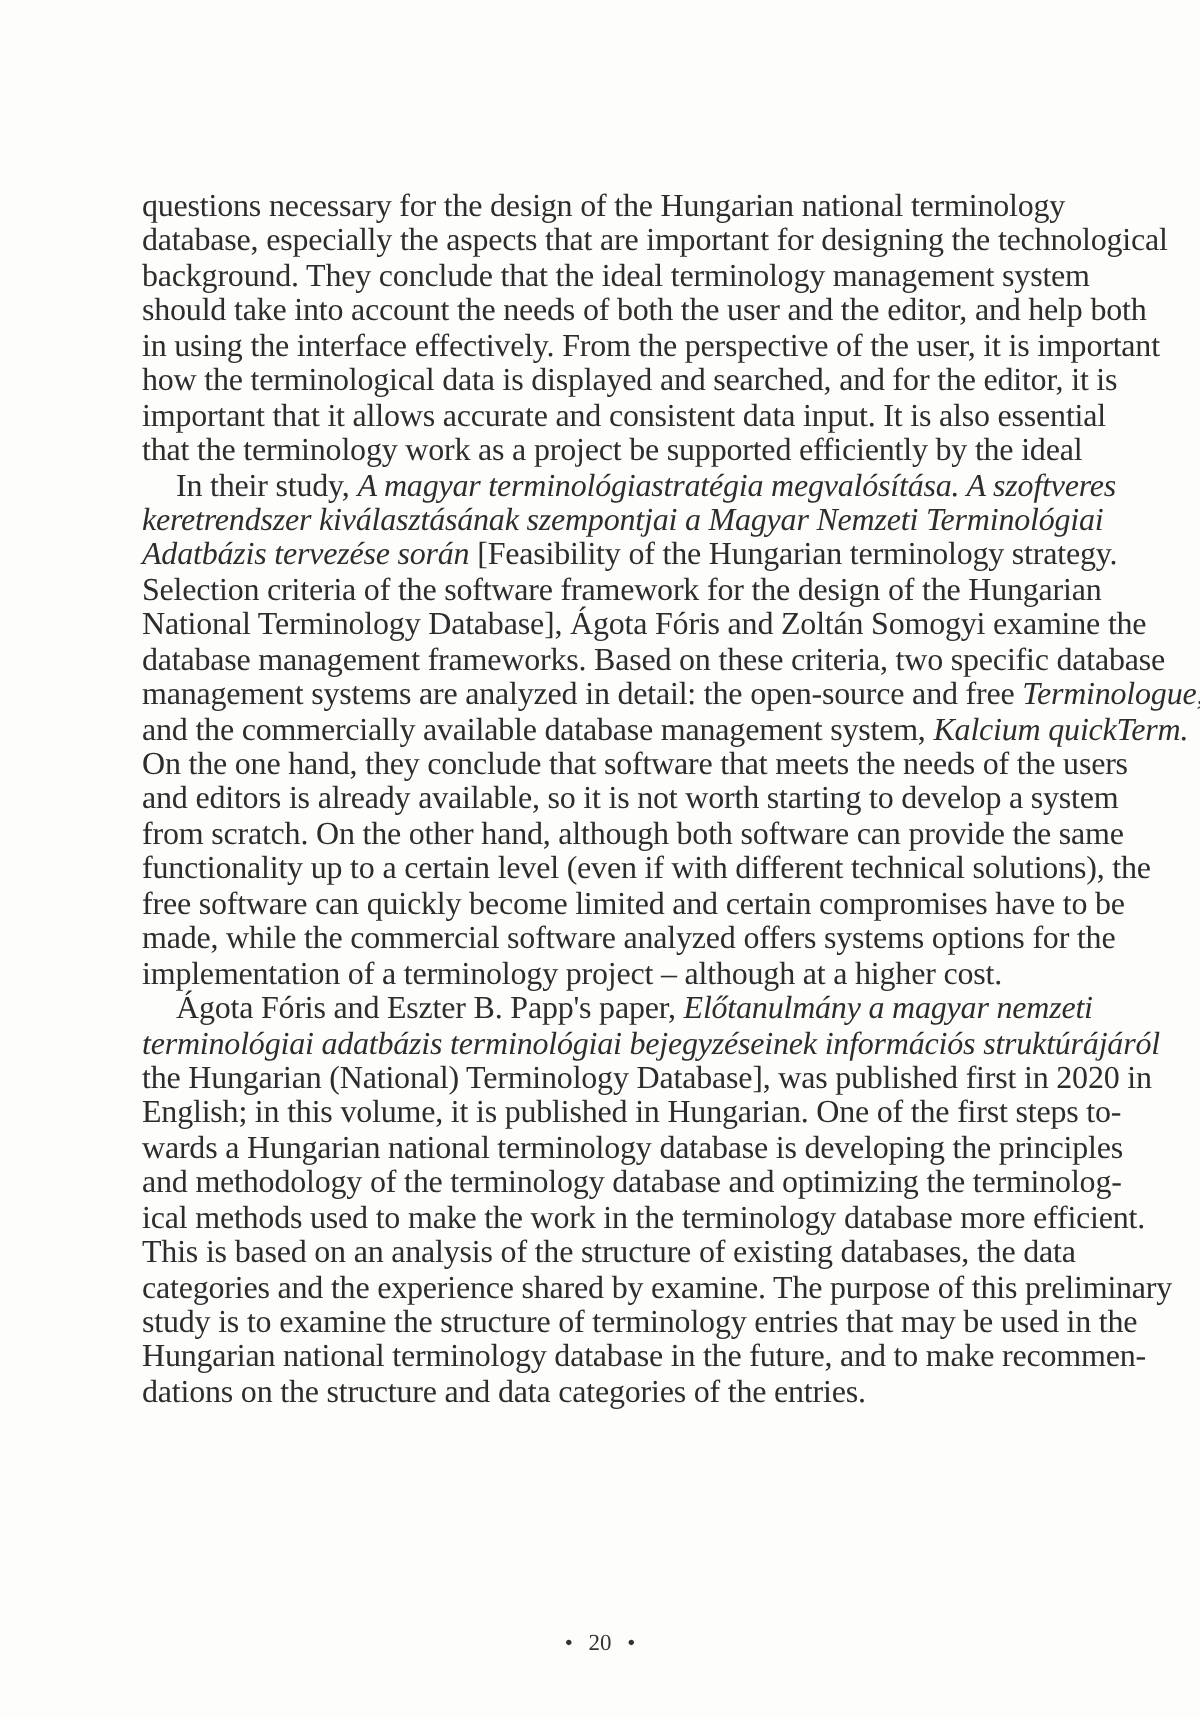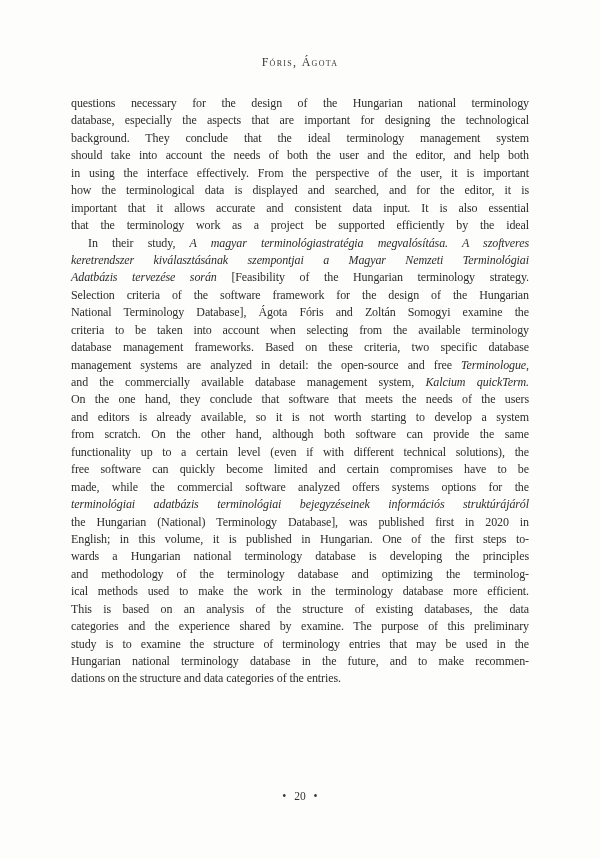--- a/index.html
+++ b/index.html
@@ -26,21 +26,21 @@
     font-variant: small-caps;
     font-size: 12px;
     letter-spacing: 1.3px;
     color: #383838;
   }
   .body-text {
     position: absolute;
     top: 95px;
     left: 71px;
     width: 458px;
-    font-size: 12px;
+    font-size: 16px;
     letter-spacing: -0.1px;
   }
   .line {
     line-height: 17.45px;
     height: 17.45px;
     text-align: justify;
     text-align-last: justify;
     white-space: nowrap;
     overflow: visible;
   }
@@ -48,59 +48,59 @@
     text-align-last: left;
   }
   .line.indent {
     text-indent: 17px;
   }
   .it {
     font-style: italic;
   }
   .footer {
     position: absolute;
-    top: 790px;
+    top: 816px;
     left: 0;
     width: 100%;
     text-align: center;
     font-size: 11.5px;
     word-spacing: 5px;
     color: #333333;
   }
 </style>
 </head>
 <body>
 
 <div class="page">
-  <div class="running-head">Fóris, Ágota</div>
 
   <div class="body-text">
       <div class="line"><span>questions necessary for the design of the Hungarian national terminology</span></div>
       <div class="line"><span>database, especially the aspects that are important for designing the technological</span></div>
       <div class="line"><span>background. They conclude that the ideal terminology management system</span></div>
       <div class="line"><span>should take into account the needs of both the user and the editor, and help both</span></div>
       <div class="line"><span>in using the interface effectively. From the perspective of the user, it is important</span></div>
       <div class="line"><span>how the terminological data is displayed and searched, and for the editor, it is</span></div>
       <div class="line"><span>important that it allows accurate and consistent data input. It is also essential</span></div>
       <div class="line"><span>that the terminology work as a project be supported efficiently by the ideal</span></div>
       <div class="line indent"><span>In their study, </span><span class="it">A magyar terminológiastratégia megvalósítása. A szoftveres</span></div>
       <div class="line"><span class="it">keretrendszer kiválasztásának szempontjai a Magyar Nemzeti Terminológiai</span></div>
       <div class="line"><span class="it">Adatbázis tervezése során</span><span> [Feasibility of the Hungarian terminology strategy.</span></div>
       <div class="line"><span>Selection criteria of the software framework for the design of the Hungarian</span></div>
       <div class="line"><span>National Terminology Database], Ágota Fóris and Zoltán Somogyi examine the</span></div>
-      <div class="line"><span>criteria to be taken into account when selecting from the available terminology</span></div>
       <div class="line"><span>database management frameworks. Based on these criteria, two specific database</span></div>
       <div class="line"><span>management systems are analyzed in detail: the open-source and free </span><span class="it">Terminologue,</span></div>
       <div class="line"><span>and the commercially available database management system, </span><span class="it">Kalcium quickTerm.</span></div>
       <div class="line"><span>On the one hand, they conclude that software that meets the needs of the users</span></div>
       <div class="line"><span>and editors is already available, so it is not worth starting to develop a system</span></div>
       <div class="line"><span>from scratch. On the other hand, although both software can provide the same</span></div>
       <div class="line"><span>functionality up to a certain level (even if with different technical solutions), the</span></div>
       <div class="line"><span>free software can quickly become limited and certain compromises have to be</span></div>
       <div class="line"><span>made, while the commercial software analyzed offers systems options for the</span></div>
+      <div class="line last"><span>implementation of a terminology project – although at a higher cost.</span></div>
+      <div class="line indent"><span>Ágota Fóris and Eszter B. Papp's paper, </span><span class="it">Előtanulmány a magyar nemzeti</span></div>
       <div class="line"><span class="it">terminológiai adatbázis terminológiai bejegyzéseinek információs struktúrájáról</span></div>
       <div class="line"><span>the Hungarian (National) Terminology Database], was published first in 2020 in</span></div>
       <div class="line"><span>English; in this volume, it is published in Hungarian. One of the first steps to-</span></div>
       <div class="line"><span>wards a Hungarian national terminology database is developing the principles</span></div>
       <div class="line"><span>and methodology of the terminology database and optimizing the terminolog-</span></div>
       <div class="line"><span>ical methods used to make the work in the terminology database more efficient.</span></div>
       <div class="line"><span>This is based on an analysis of the structure of existing databases, the data</span></div>
       <div class="line"><span>categories and the experience shared by examine. The purpose of this preliminary</span></div>
       <div class="line"><span>study is to examine the structure of terminology entries that may be used in the</span></div>
       <div class="line"><span>Hungarian national terminology database in the future, and to make recommen-</span></div>

